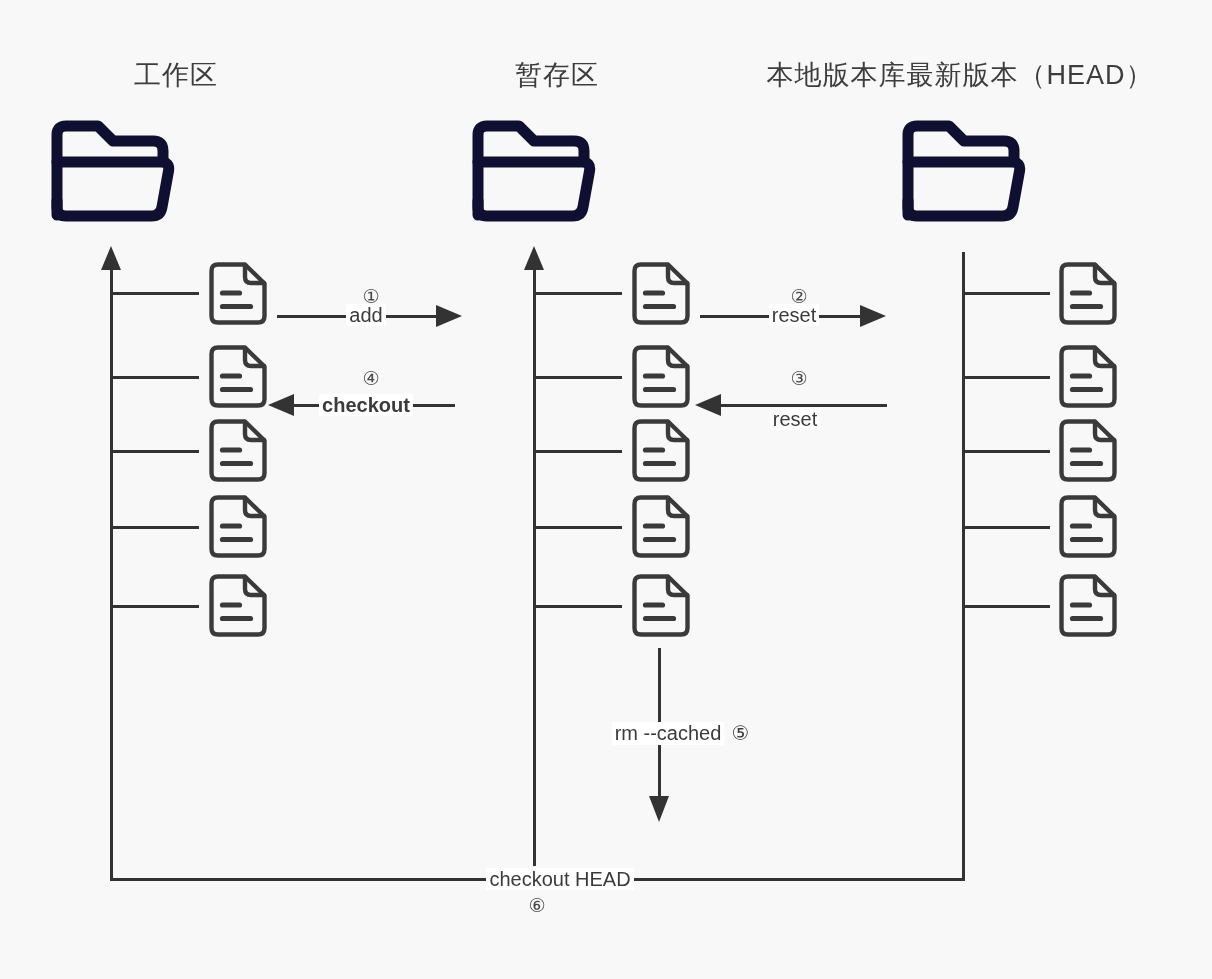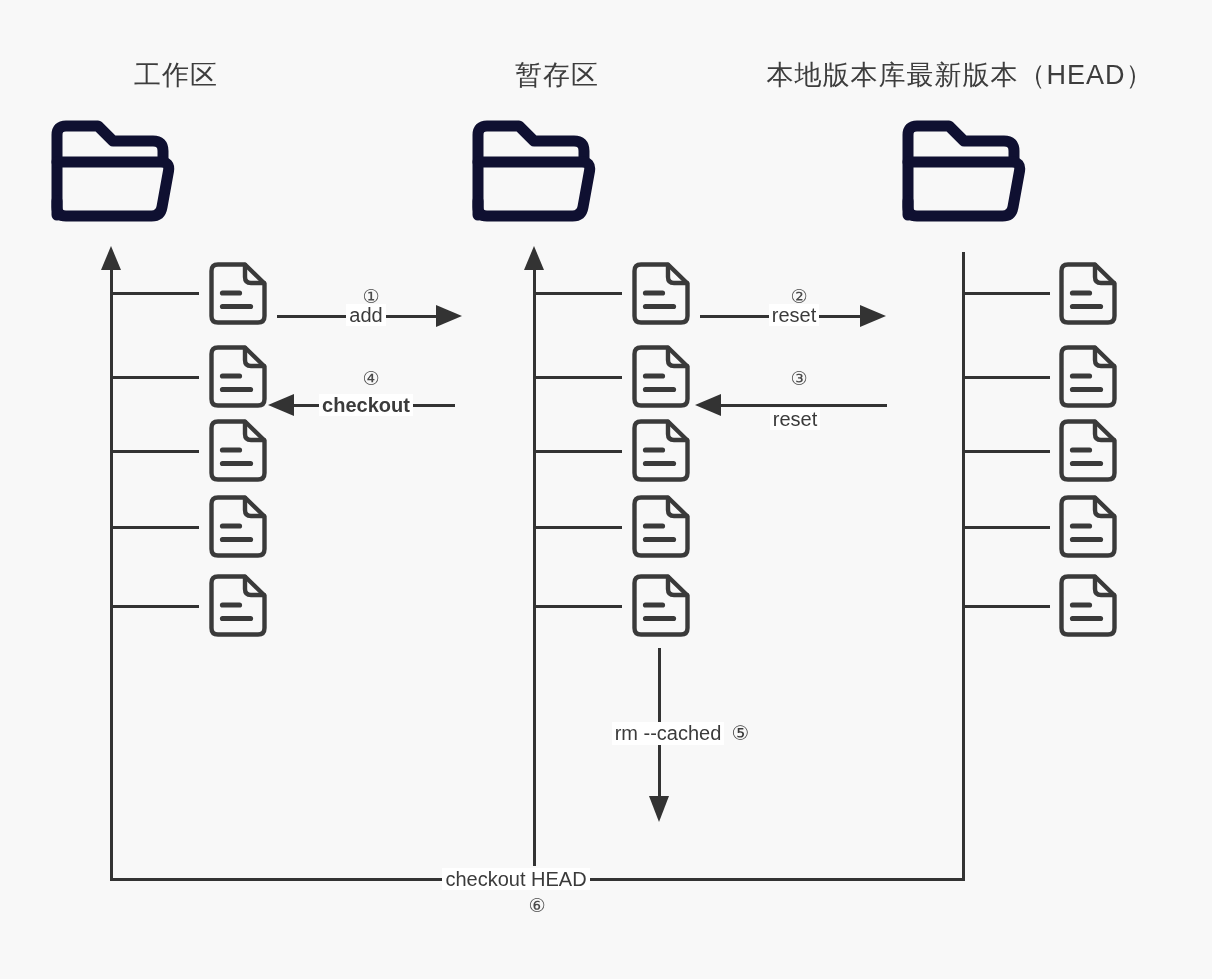--- a/index.html
+++ b/index.html
@@ -227,18 +227,18 @@
     <span class="bg">reset</span>
   </div>
 
   <div class="vline" style="left:658px;top:648px;height:148px;"></div>
   <div class="head-down" style="left:649px;top:796px;"></div>
   <div class="rm-label" style="left:570px;top:721px;width:210px;">
     <span class="bg">rm --cached</span>
     <span>⑤</span>
   </div>
 
-  <div class="op-label" style="left:416px;top:868px;width:200px;">
+  <div class="op-label" style="left:460px;top:868px;width:200px;">
     <span class="bg">checkout HEAD</span>
   </div>
   <div class="op-num" style="left:487px;top:894px;width:100px;">⑥</div>
 
 </div>
 
 </body></html>

